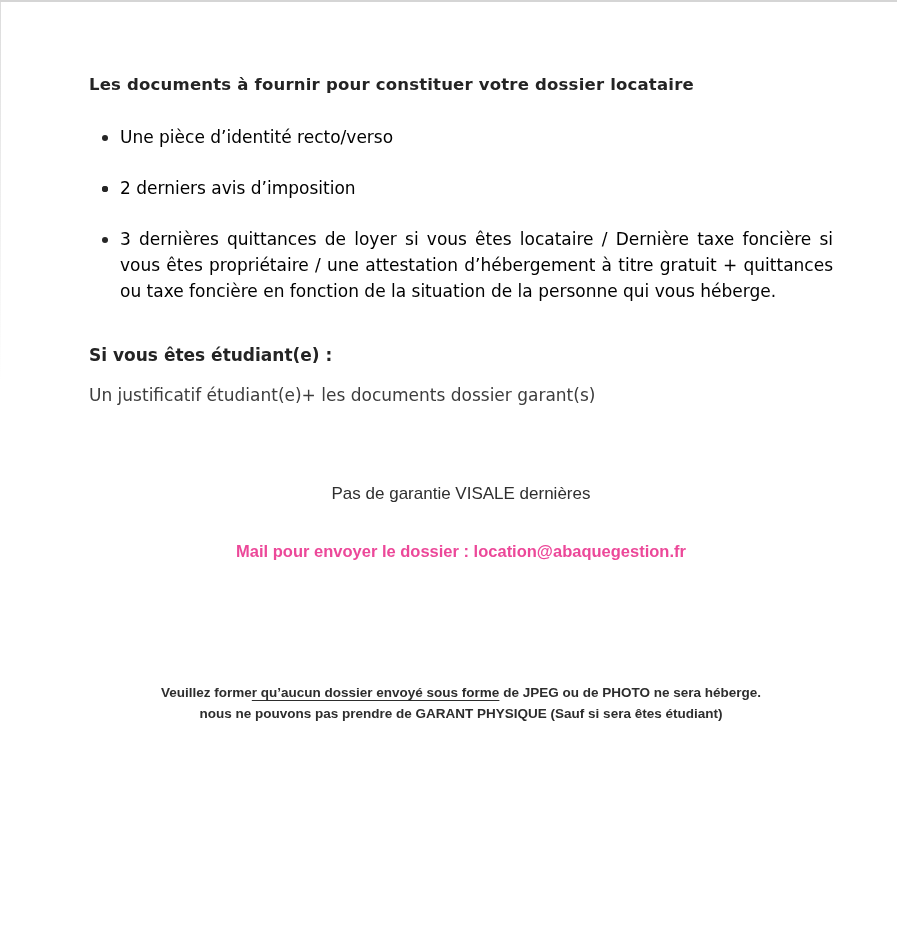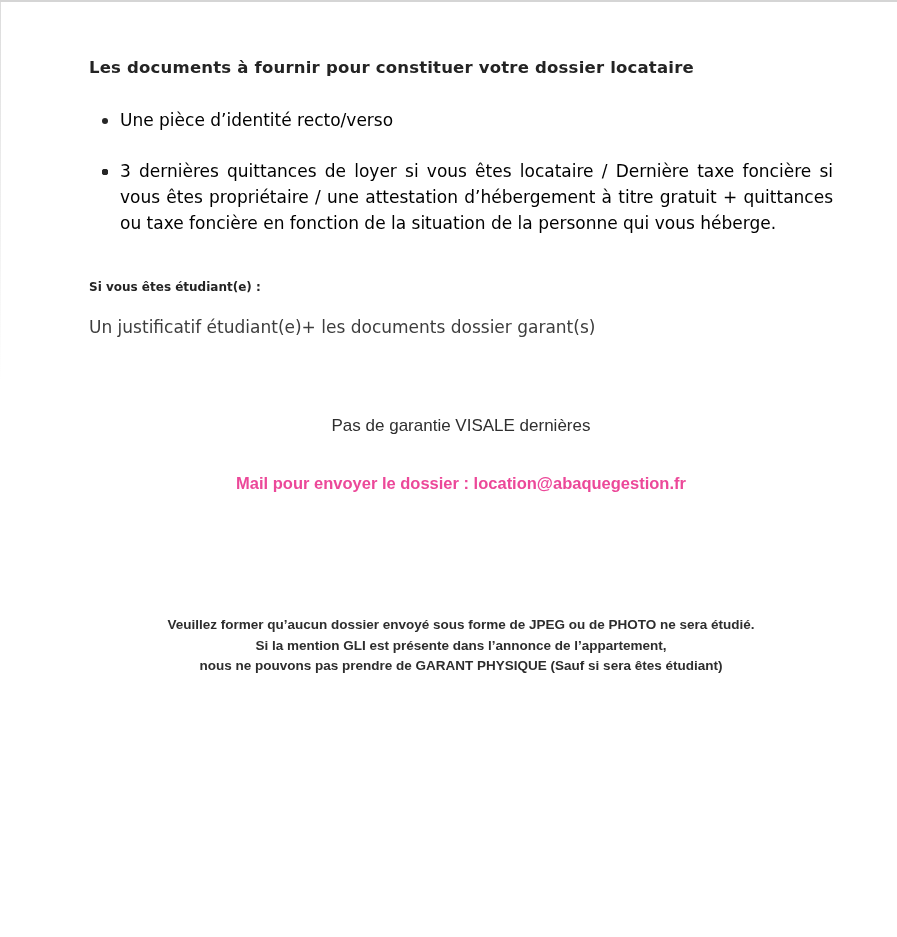--- a/index.html
+++ b/index.html
@@ -13,21 +13,21 @@
     font-family: "DejaVu Sans", sans-serif;
     -webkit-font-smoothing: antialiased;
   }
   .left-edge {
     position: absolute;
     left: 0; top: 0;
     width: 1px; height: 380px;
     background: linear-gradient(#dcdcdc, rgba(236,236,236,0));
   }
   .content {
-    padding: 55px 64px 0 89px;
+    padding: 72px 64px 0 89px;
   }
   .doc-title {
     margin: 0;
     font-size: 16.5px;
     line-height: 22px;
     font-weight: 700;
     letter-spacing: 0.2px;
     color: #242424;
   }
   ul.doc-list {
@@ -47,21 +47,21 @@
   ul.doc-list .dot {
     position: absolute;
     left: 13px;
     top: 11px;
     width: 6px; height: 6px;
     border-radius: 50%;
     background: #262626;
   }
   .student-title {
     margin: 38px 0 0 0;
-    font-size: 12px;
+    font-size: 17px;
     line-height: 26px;
     font-weight: 700;
     color: #242424;
   }
   .student-text {
     margin: 14px 0 0 0;
     font-size: 17px;
     line-height: 26px;
     color: #3d3d3d;
   }
@@ -86,20 +86,21 @@
     margin: 120px 0 0 0;
     text-align: center;
     font-family: "Liberation Sans", sans-serif;
     font-size: 13.5px;
     line-height: 20.5px;
     font-weight: 700;
     color: #2d2d2d;
   }
   .footer-block p { margin: 0; }
   .u {
+    text-decoration: underline;
     text-underline-offset: 3px;
     text-decoration-thickness: 1px;
     text-align: right;
   }
 </style>
 </head>
 <body>
 
 <div class="left-edge"></div>
 
@@ -110,33 +111,33 @@
   <ul class="doc-list">
     <li>
       <span class="dot"></span>
       <span>Une pièce d’identité recto/verso</span>
     </li>
     <li>
       <span class="dot"></span>
     </li>
     <li>
       <span class="dot"></span>
+      <span>2 derniers avis d’imposition</span>
     </li>
     <li>
       <span class="dot"></span>
       <span>3 dernières quittances de loyer si vous êtes locataire / Dernière taxe foncière si vous êtes propriétaire / une attestation d’hébergement à titre gratuit + quittances ou taxe foncière en fonction de la situation de la personne qui vous héberge.</span>
     </li>
   </ul>
 
   <p class="student-title">Si vous êtes étudiant(e) :</p>
   <p class="student-text">Un justificatif étudiant(e)+ les documents dossier garant(s)</p>
 
   <p class="visale-note">Pas de garantie VISALE dernières</p>
 
   <p class="mail-line"><span>Mail pour envoyer le dossier : </span><span>location@abaquegestion.fr</span></p>
 
   <div class="footer-block">
-    <p><span>Veuillez forme</span><span class="u">r qu’aucun dossier envoyé sous forme</span><span> de JPEG ou de PHOTO ne sera étudié.</span></p>
-    <p>Si la mention GLI est présente dans l’annonce de l’appartement,</p>
+    <p><span>Veuillez forme</span><span class="u">r qu’aucun dossier envoyé sous forme</span><span> de JPEG ou de PHOTO ne sera héberge.</span></p>
     <p>nous ne pouvons pas prendre de GARANT PHYSIQUE (Sauf si sera êtes étudiant)</p>
   </div>
 
 </div>
 
 </body></html>

